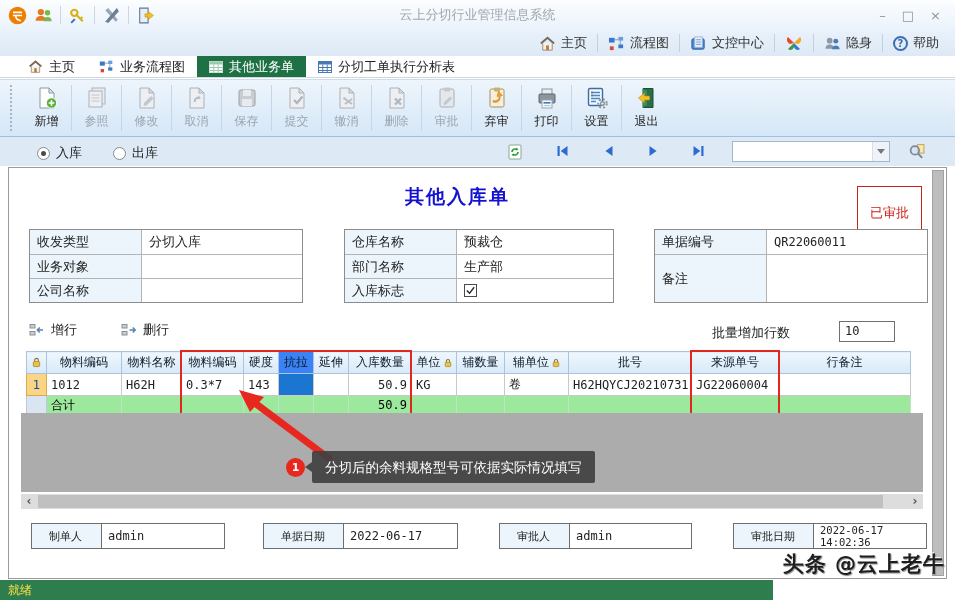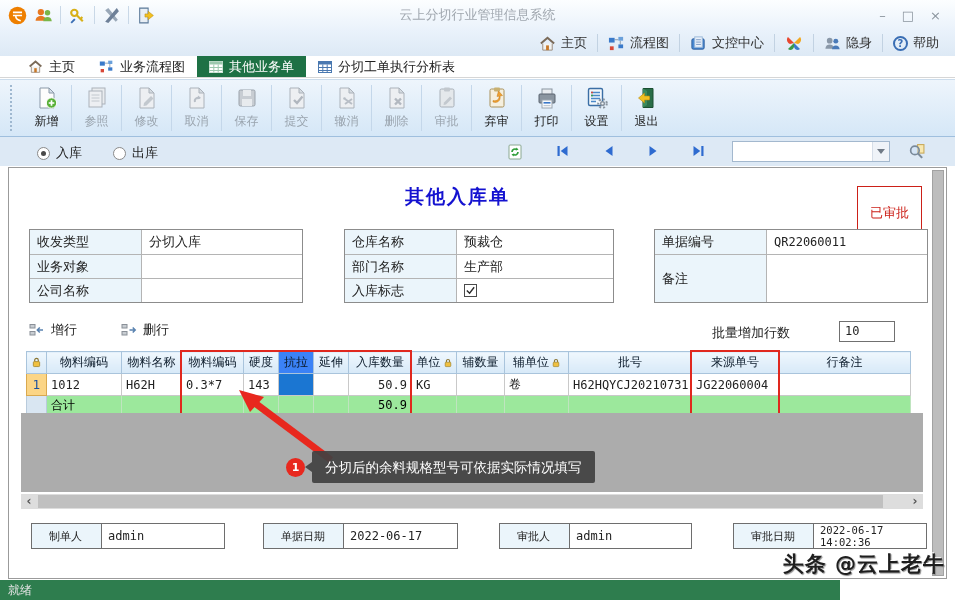--- a/index.html
+++ b/index.html
@@ -121,22 +121,22 @@
 
 
 .bgroup{position:absolute;top:355px;display:flex;height:26px;border:1px solid #6E6E6E;background:#fff}
 .blabel{background:#EBF5FB;display:flex;align-items:center;padding-left:17px;
   border-right:1px solid #6E6E6E;font-size:11px}
 .bval{display:flex;align-items:center;padding-left:6px;font-family:"DejaVu Sans Mono",monospace;font-size:12px}
 
 
 .watermark{position:absolute;right:10px;top:550px;font-size:21px;font-weight:bold;color:#1E1E1E;
   text-shadow:-1px -1px 0 #fff,1px 1px 1px #8A8A8A;z-index:5;letter-spacing:1px}
-.statusbar{position:absolute;left:0;top:580px;width:840px;height:20px;background:#2E7D4E;
-  color:#e5e5e5;font-size:12px;line-height:20px;padding-left:8px}
+.statusbar{position:absolute;left:0;top:580px;width:773px;height:20px;background:#2E7D4E;
+  color:#fde047;font-size:12px;line-height:20px;padding-left:8px}
 </style>
 </head>
 <body>
 
 <div class="screen">
 
   <div class="titlebar">
     <div class="qa">
       <span>
         <svg width="19" height="19" viewBox="0 0 18 18">

